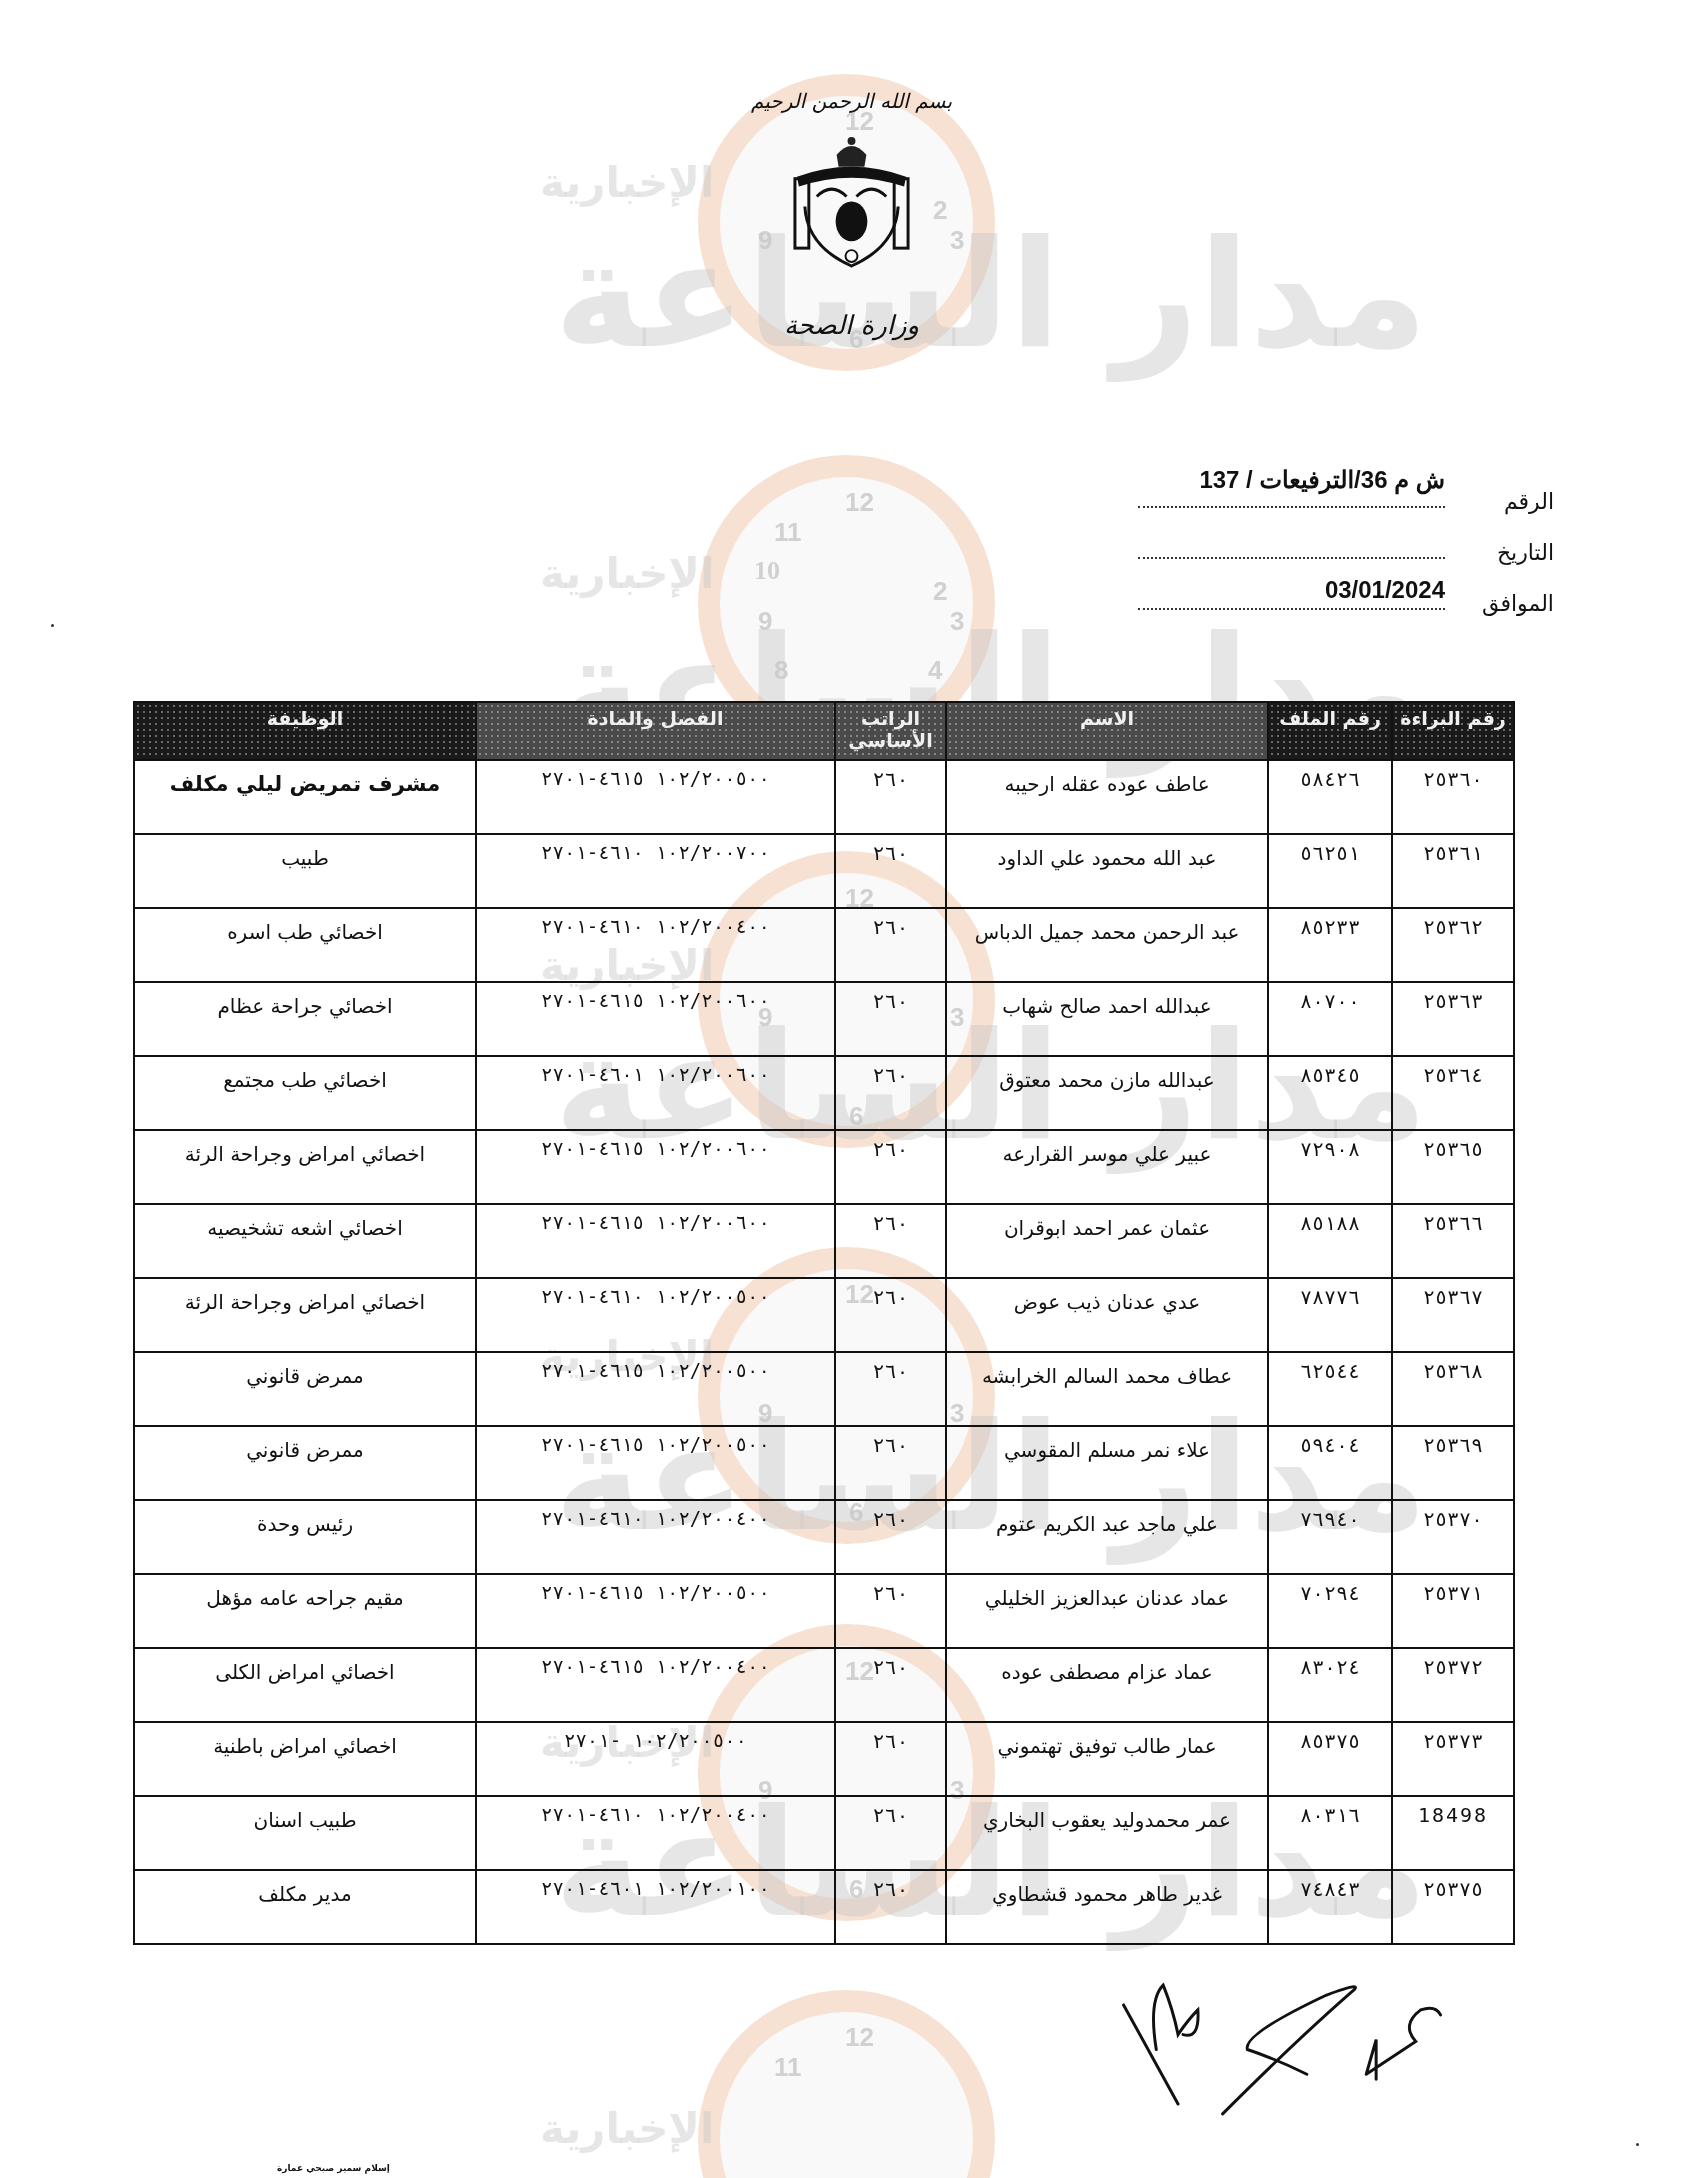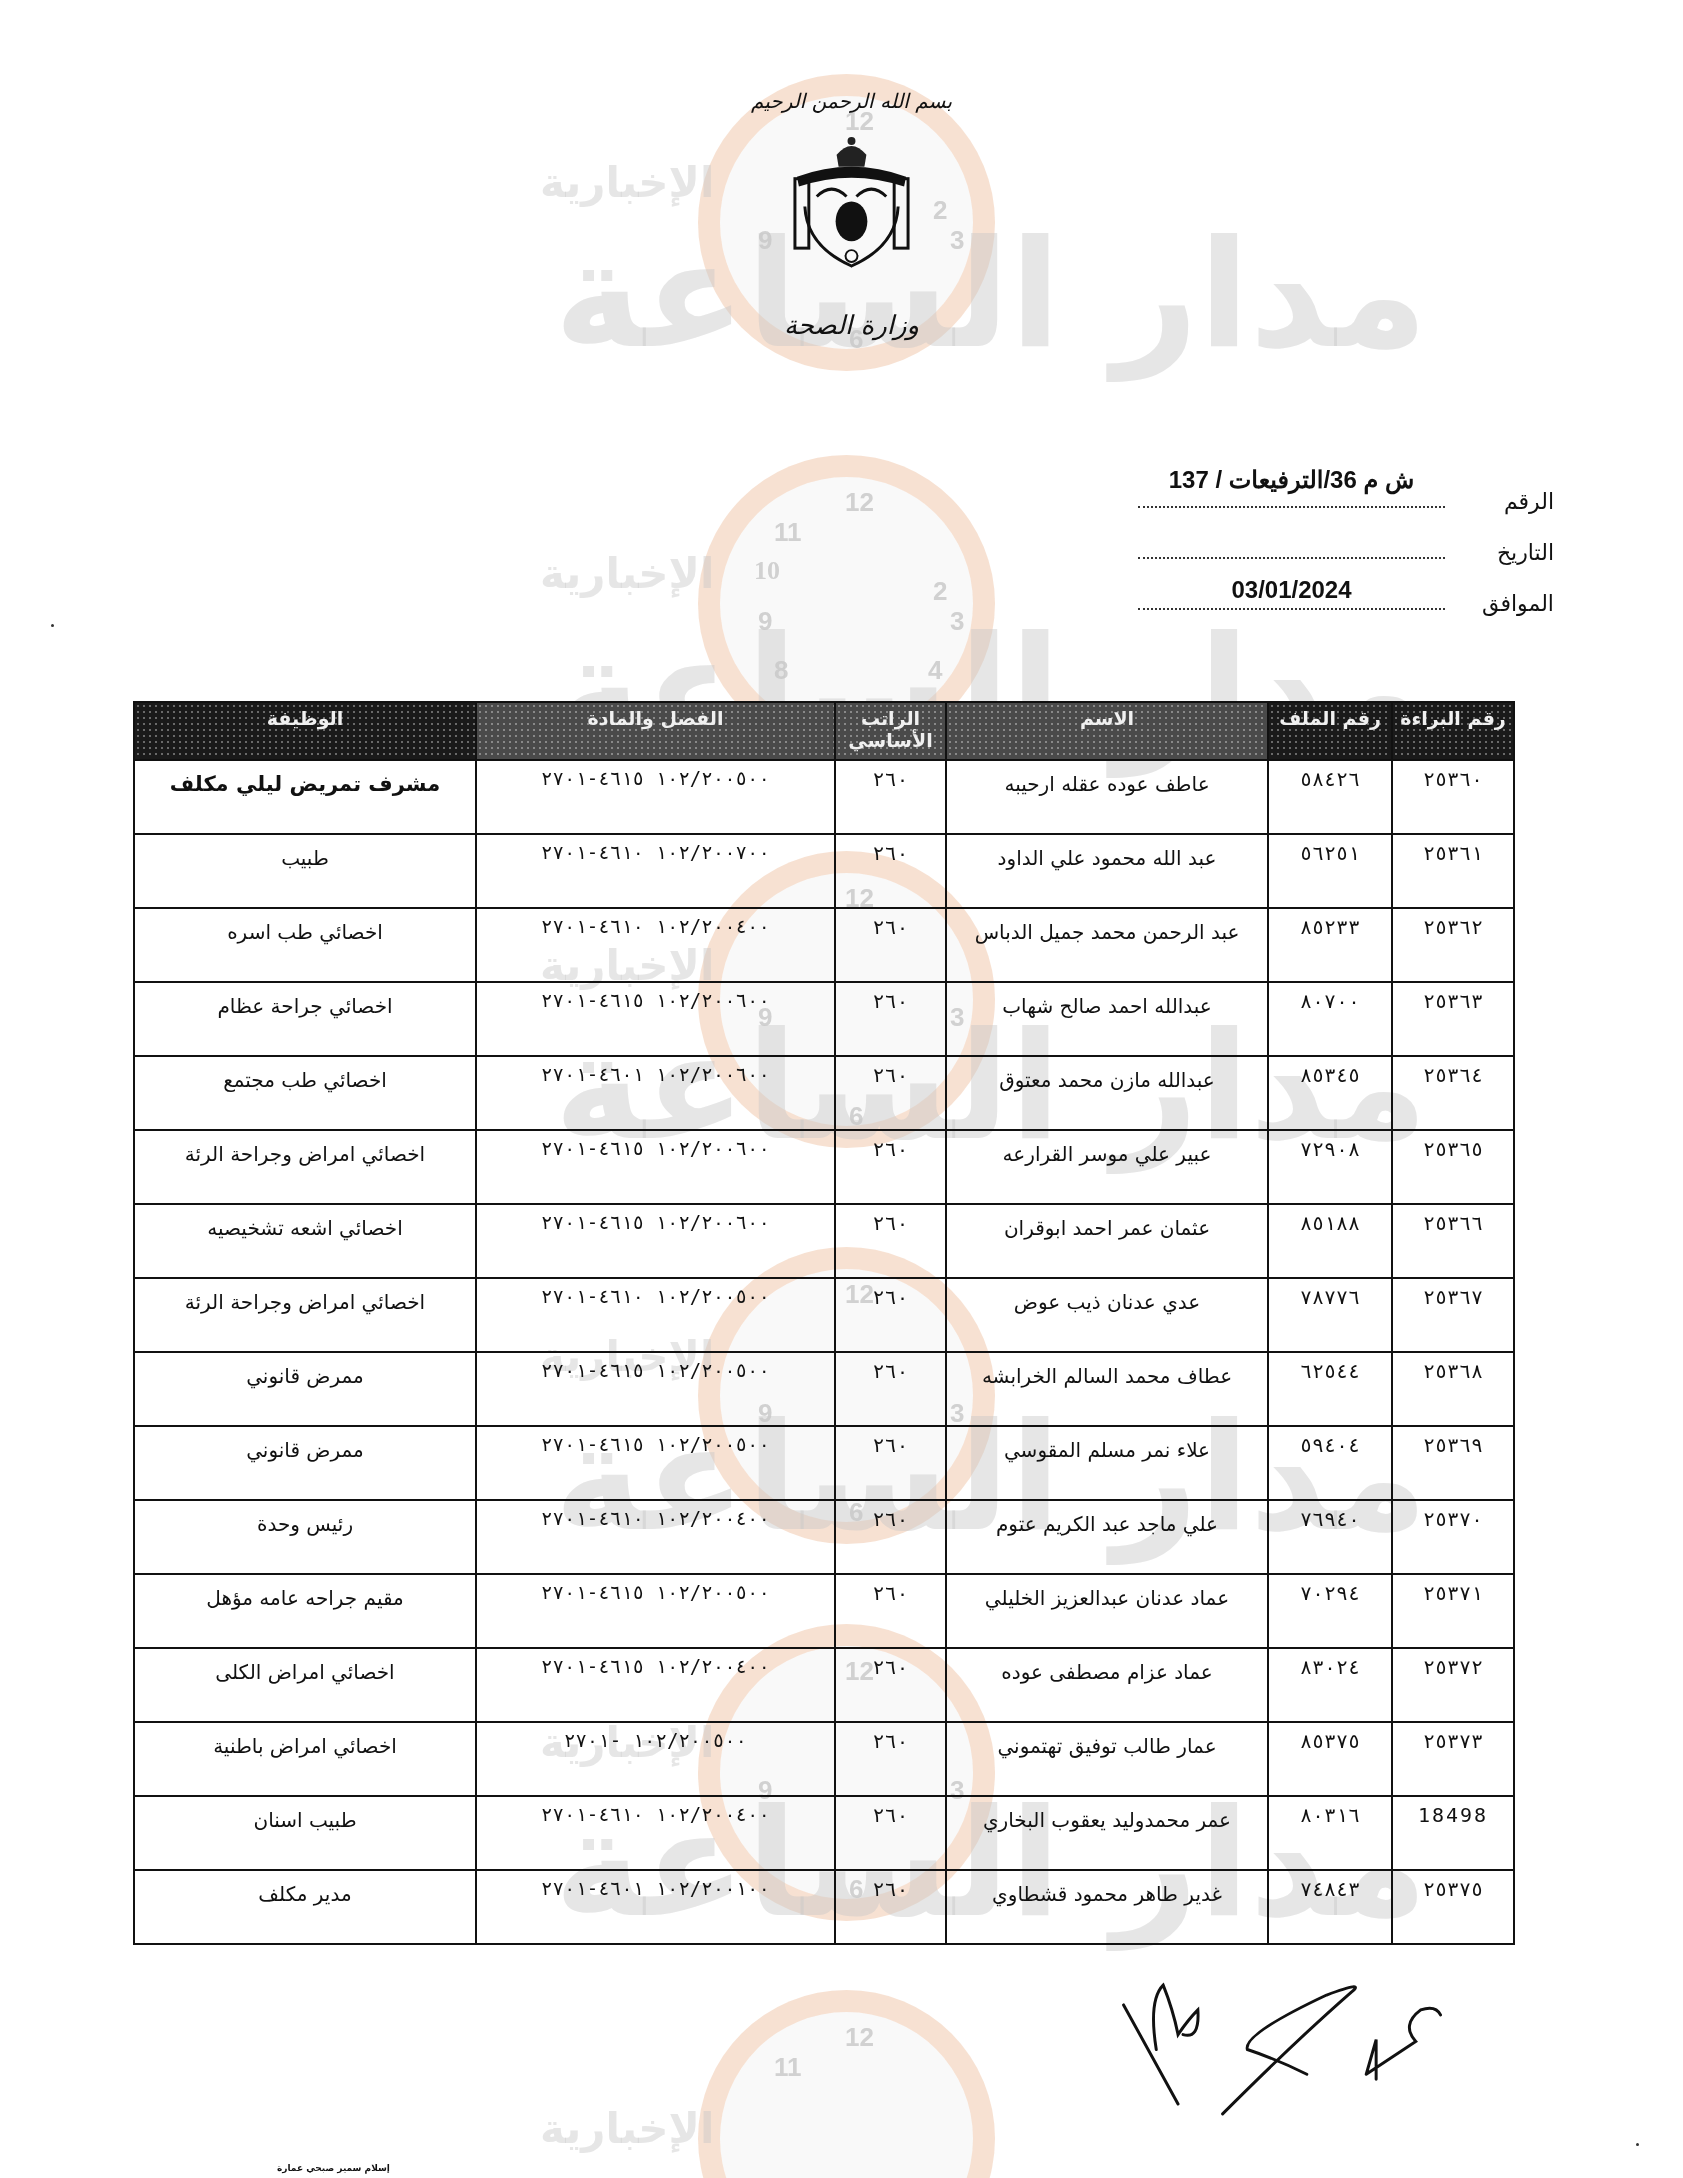--- a/index.html
+++ b/index.html
@@ -21,21 +21,21 @@
   .letterhead { position: absolute; left: 693px; top: 79px; width: 317px; text-align: center; z-index: 1; }
   .basmala { font-family: "DejaVu Serif", serif; font-size: 20px; font-style: italic; margin-top: 10px; }
   .emblem { margin: 14px auto 0; width: 129px; height: 149px; }
   .ministry { font-family: "DejaVu Serif", serif; font-size: 26px; font-style: italic; margin-top: 34px; }
 
   
   .refblock { position: absolute; right: 129px; top: 465px; width: 416px; z-index: 1; }
   .ref-line { position: relative; height: 51px; }
   .ref-label { position: absolute; right: 0; bottom: 2px; font-size: 22px; font-family: "DejaVu Sans", sans-serif; }
   .ref-dots { position: absolute; right: 109px; left: 0; bottom: 8px; border-bottom: 2px dotted #333; }
-  .ref-value { position: absolute; right: 109px; left: 0; bottom: 14px; text-align: center;
+  .ref-value { position: absolute; right: 109px; left: 0; bottom: 14px; text-align: right;
     font-family: "Liberation Sans", sans-serif; font-weight: bold; font-size: 24px; margin-top: 14px; }
   .ref-value.ltr { direction: ltr; }
 
   
   .table-wrap { position: absolute; left: 136px; top: 701px; width: 1379px; z-index: 1; }
   table { width: 100%; border-collapse: collapse; table-layout: fixed; }
   th, td { border: 2px solid #111; }
   th { height: 58px; background: #1a1a1a; color: #f0f0f0; font-size: 19px; font-weight: bold;
        background-image: radial-gradient(rgba(255,255,255,0.35) 1px, transparent 1.5px);
        background-size: 6px 6px; vertical-align: top; padding-top: 4px; }

